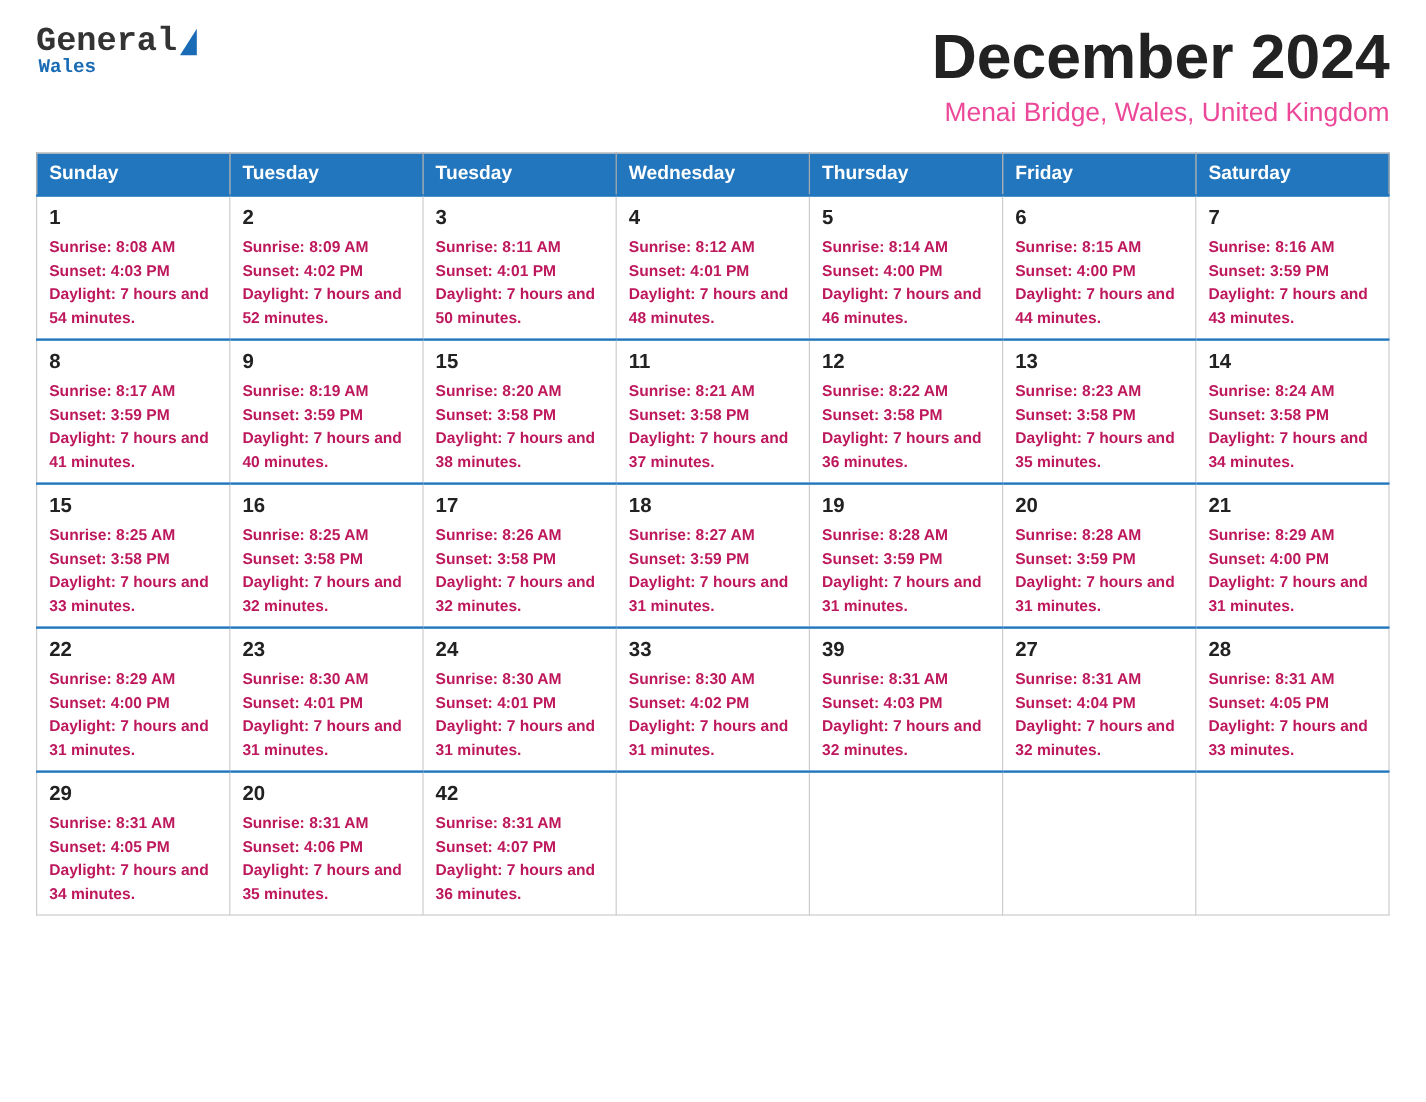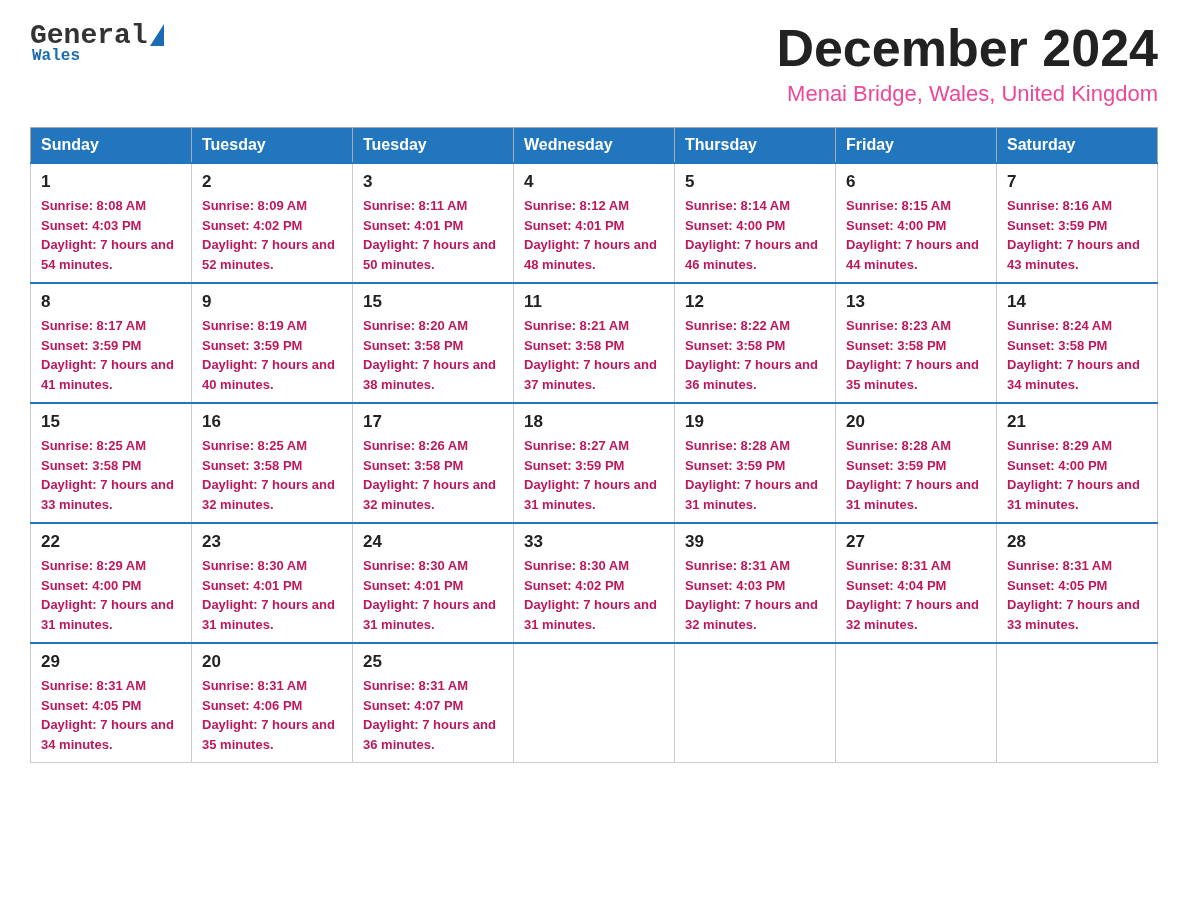--- a/index.html
+++ b/index.html
@@ -252,21 +252,21 @@
       <tr>
         <td>
           <div class="day-number">29</div>
           <div class="day-info">Sunrise: 8:31 AM<br>Sunset: 4:05 PM<br>Daylight: 7 hours and 34 minutes.</div>
         </td>
         <td>
           <div class="day-number">20</div>
           <div class="day-info">Sunrise: 8:31 AM<br>Sunset: 4:06 PM<br>Daylight: 7 hours and 35 minutes.</div>
         </td>
         <td>
-          <div class="day-number">25</div>
+          <div class="day-number">42</div>
           <div class="day-info">Sunrise: 8:31 AM<br>Sunset: 4:07 PM<br>Daylight: 7 hours and 36 minutes.</div>
         </td>
         <td class="empty-cell"></td>
         <td class="empty-cell"></td>
         <td class="empty-cell"></td>
         <td class="empty-cell"></td>
       </tr>
     </tbody>
 </table>
 

